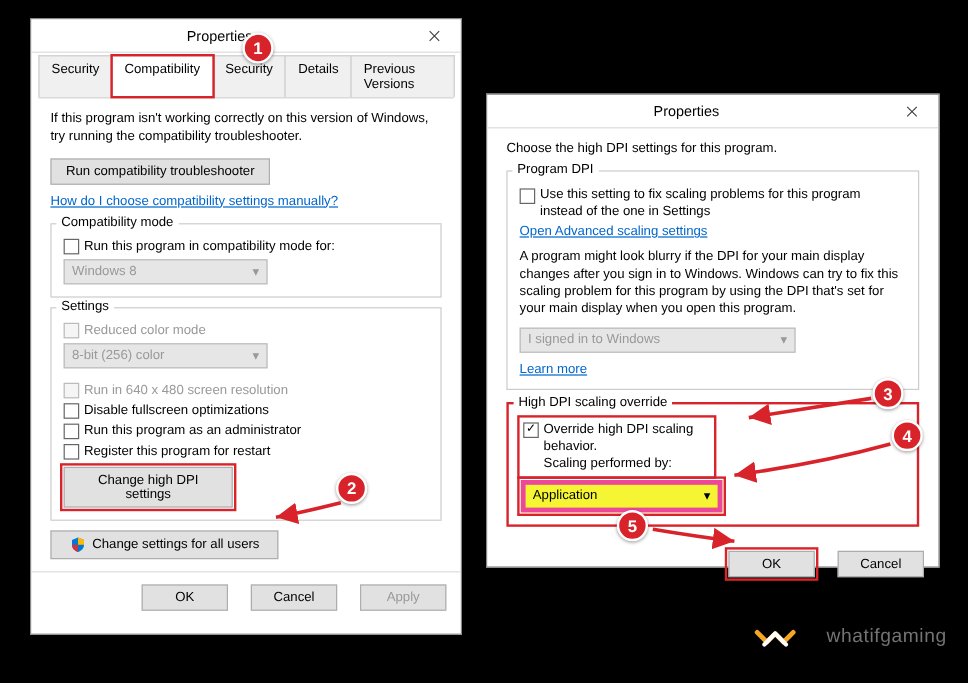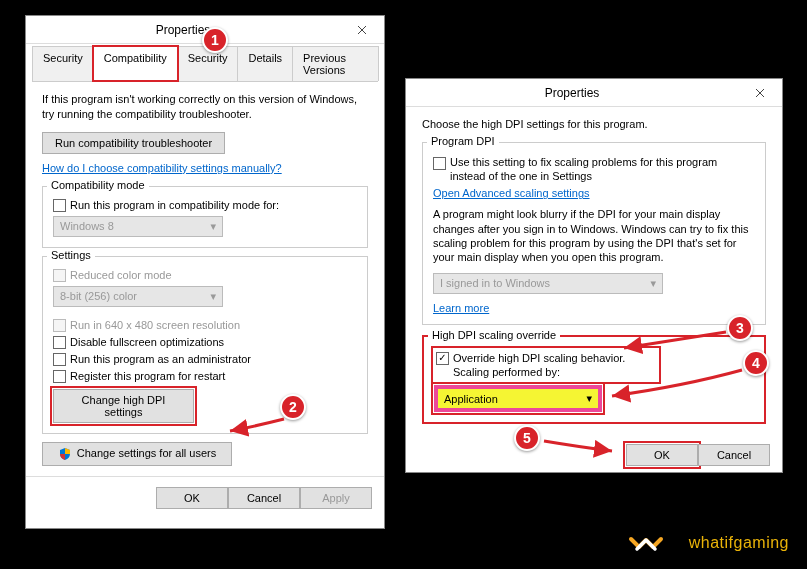--- a/index.html
+++ b/index.html
@@ -115,21 +115,21 @@
       align-items: center;
       font-size: 11px;
       color: #666;
       margin-top: 4px;
     }
     .dropdown.disabled { color: #999; }
     .disabled-text { color: #999; }
     .btn-row {
       display: flex;
       justify-content: flex-end;
-      gap: 0;
+      gap: 19px;
       padding: 10px 12px;
       border-top: 1px solid #ddd;
     }
     .btn-fixed { width: 72px; text-align: center; }
     .btn-disabled { color: #999; }
     .highlight-red {
       outline: 2.5px solid #d8232a;
       outline-offset: 1px;
     }
     .highlight-fieldset {
@@ -167,25 +167,25 @@
       justify-content: center;
       box-shadow: 0 1px 3px rgba(0,0,0,.4);
     }
     .arrow {
       position: absolute;
       pointer-events: none;
     }
     .logo-area {
       position: absolute;
       right: 18px;
-      bottom: 12px;
+      bottom: 24px;
       display: flex;
       align-items: center;
       gap: 24px;
-      color: #eab308;
+      color: #737373;
       font-size: 16px;
       letter-spacing: 0.5px;
     }
     .logo-mark svg { display: block; }
     .sep { height: 8px; }
   </style>
 </head>
 <body>
 
 <div class="dialog dialog1">
@@ -295,21 +295,21 @@
       <div class="dropdown disabled" style="width:230px;">
         <span>I signed in to Windows</span>
         <span>▾</span>
       </div>
       <div class="sep"></div>
       <span class="link">Learn more</span>
     </div>
 
     <div class="fieldset highlight-fieldset" style="margin-top:10px;">
       <span class="fieldset-legend">High DPI scaling override</span>
-      <div class="check-row highlight-red" style="align-items:flex-start; width:224px; padding:2px;">
+      <div class="check-row highlight-red" style="align-items:flex-start; width:160px; padding:2px;">
         <span class="checkbox checked" style="margin-top:1px;"></span>
         <span style="white-space:pre-line; line-height:1.3;">Override high DPI scaling behavior.
 Scaling performed by:</span>
       </div>
       <div class="select-yellow highlight-red" style="margin-top:4px;">
         <span>Application</span>
         <span>▾</span>
       </div>
     </div>
   </div>

